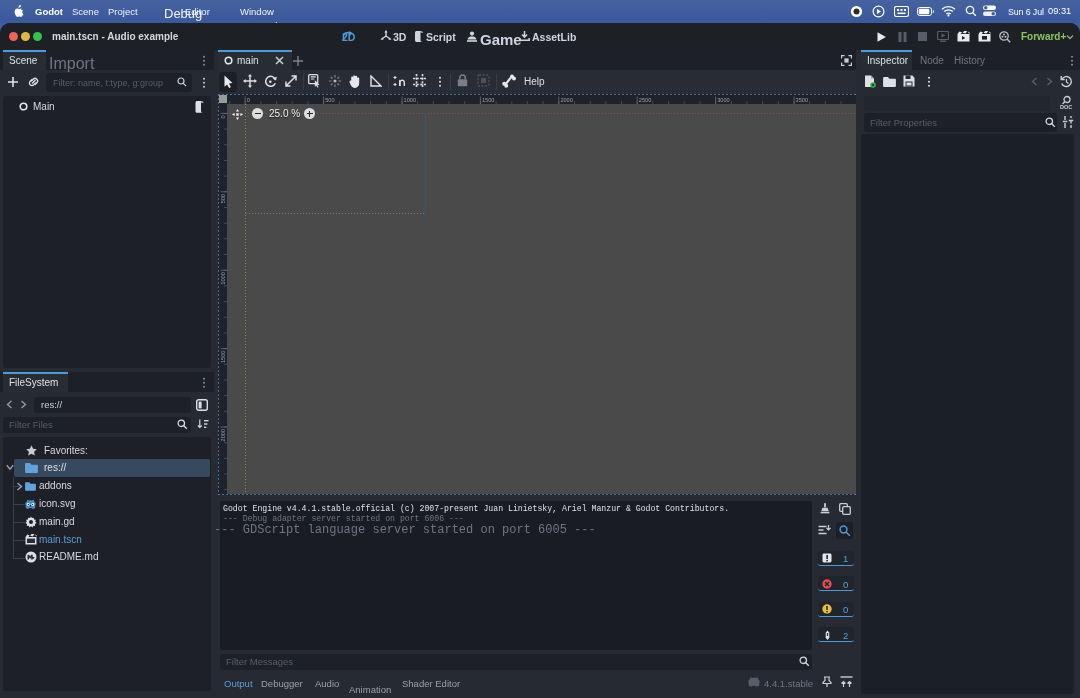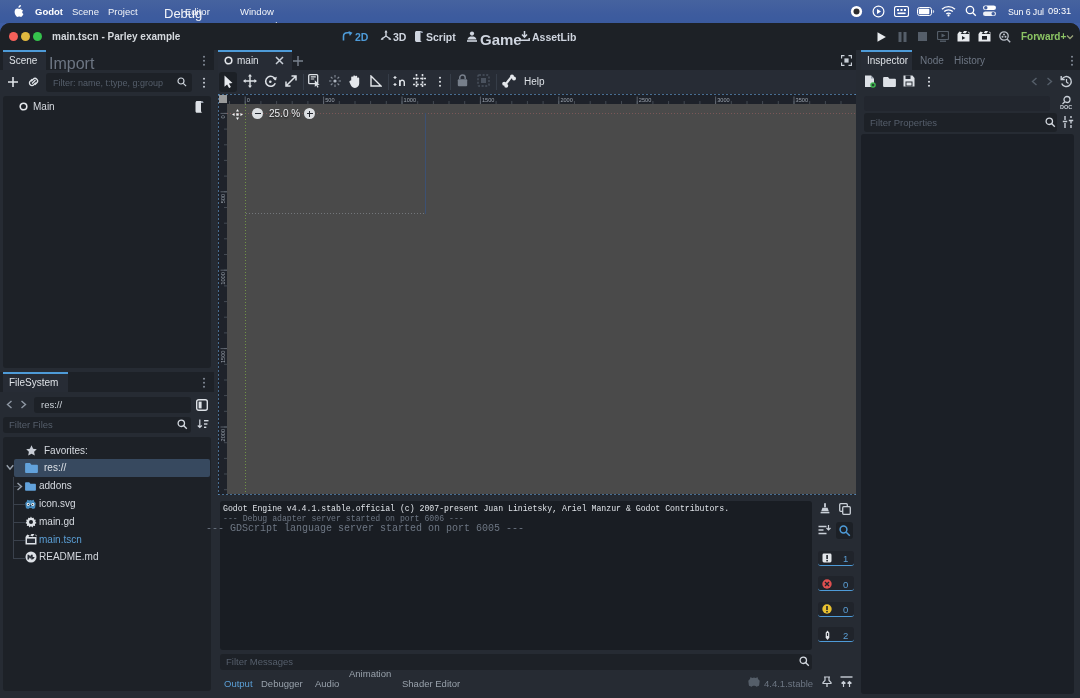--- a/index.html
+++ b/index.html
@@ -66,27 +66,27 @@
   </svg>
 <div class="txt" style="left:1008px;top:6.5px;font-size:8.8px;font-weight:500;color:#ffffff;letter-spacing:-0.1px;">Sun 6 Jul</div>
 <div class="txt" style="left:1048px;top:6px;font-size:9.3px;font-weight:500;color:#ffffff;">09:31</div>
 
 <div class="abs" id="window" style="left:0;top:23px;width:1080px;height:675px;background:#262b33;border-radius:10px 10px 0 0;"></div>
 
 <div class="abs" style="left:0;top:23px;width:1080px;height:27px;background:#1d2126;border-radius:10px 10px 0 0;"></div>
 <div class="abs" style="left:8.5px;top:31.5px;width:9px;height:9px;border-radius:50%;background:#f4605a;"></div>
 <div class="abs" style="left:20.5px;top:31.5px;width:9px;height:9px;border-radius:50%;background:#e0b83f;"></div>
 <div class="abs" style="left:33px;top:31.5px;width:9px;height:9px;border-radius:50%;background:#35c24c;"></div>
-<div class="txt" style="left:52px;top:31px;font-size:10px;font-weight:700;color:#d5d9de;">main.tscn - Parley example</div>
+<div class="txt" style="left:52px;top:31px;font-size:10px;font-weight:700;color:#d5d9de;">main.tscn - Audio example</div>
 
 <svg style="left:342px;top:31px" width="11" height="11" viewBox="0 0 11 11">
     <path d="M1.5 9.5V5.2C1.5 3 3 1.8 5.3 1.8h2.4" fill="none" stroke="#4e9bd8" stroke-width="1.6"></path>
     <path d="M6.5 0l4 1.8-2.7 3.2z" fill="#4e9bd8"></path>
   </svg>
-<div class="txt" style="left:355px;top:31px;font-size:10.5px;font-weight:700;color:#4e9bd8;">2D</div>
+<div class="txt" style="left:342px;top:31px;font-size:10.5px;font-weight:700;color:#4e9bd8;">2D</div>
 <svg style="left:380px;top:30px" width="12" height="12" viewBox="0 0 12 12">
     <path d="M6 6V1.2M6 6L1.8 9M6 6l4.2 3" fill="none" stroke="#cfd5df" stroke-width="1.4"></path>
     <path d="M6 0l1.6 2.6H4.4zM0.6 10l3-.4-1.3-2.4zM11.4 10l-3-.4 1.3-2.4z" fill="#cfd5df"></path>
   </svg>
 <div class="txt" style="left:393px;top:31px;font-size:10.5px;font-weight:700;color:#cfd5df;">3D</div>
 <svg style="left:413px;top:31px" width="11" height="11" viewBox="0 0 11 11">
     <path d="M3 0h6c-1 0-1.5 1-1.5 2v7c0 1 .5 1.6 1.3 1.9H3.5C2.4 10.9 2 10 2 9V2C2 1 2.6 0 3 0z" fill="#cfd5df"></path>
     <path d="M8.5 0C9.5 0 10 1 10 2H7.2c0-1 .5-2 1.3-2z" fill="#8a93a2"></path>
   </svg>
 <div class="txt" style="left:426px;top:31px;font-size:10.5px;font-weight:700;color:#cfd5df;">Script</div>
@@ -474,21 +474,21 @@
 <div class="abs" style="left:254.5px;top:112.8px;width:6px;height:1.6px;background:#23272e;"></div>
 <div class="txt" style="left:269px;top:108px;font-size:10px;color:#eceef0;text-shadow:0 1px 2px rgba(0,0,0,0.8);">25.0 %</div>
 <div class="abs" style="left:304px;top:108px;width:11px;height:11px;border-radius:50%;background:#dcdfe2;"></div>
 <div class="abs" style="left:306.5px;top:112.8px;width:6px;height:1.6px;background:#23272e;"></div>
 <div class="abs" style="left:308.7px;top:110.6px;width:1.6px;height:6px;background:#23272e;"></div>
 
 <div class="abs" style="left:218px;top:497px;width:638px;height:201px;background:#262b33;"></div>
 <div class="abs" style="left:220px;top:501px;width:592px;height:149px;background:#191d23;border-radius:3px;"></div>
 <div class="txt" style="left:223px;top:504px;font-family:'Liberation Mono',monospace;font-size:8.2px;color:#dfe3e8;">Godot Engine v4.4.1.stable.official (c) 2007-present Juan Linietsky, Ariel Manzur &amp; Godot Contributors.</div>
 <div class="txt" style="left:223px;top:514px;font-family:'Liberation Mono',monospace;font-size:8.2px;color:#6d7683;">--- Debug adapter server started on port 6006 ---</div>
-<div class="txt" style="left:206px;top:523px;font-family:'Liberation Mono',monospace;font-size:10px;color:#6d7683;">--- GDScript language server started on port 6005 ---</div>
+<div class="txt" style="left:214px;top:523px;font-family:'Liberation Mono',monospace;font-size:12px;color:#6d7683;">--- GDScript language server started on port 6005 ---</div>
 
 <svg style="left:819px;top:503px" width="12" height="12" viewBox="0 0 12 12">
     <rect x="5.1" y="0.2" width="1.8" height="4.2" fill="#c9cfd7"></rect>
     <path d="M3.4 4.8h5.2l1.2 3.4H2.2z" fill="#c9cfd7"></path>
     <path d="M1.6 9.6h8.8" stroke="#c9cfd7" stroke-width="1.5"></path>
     <path d="M2.2 11.6h7.6" stroke="#c9cfd7" stroke-width="0"></path>
   </svg>
 <svg style="left:839px;top:503px" width="12" height="12" viewBox="0 0 12 12">
     <rect x="0.7" y="0.7" width="7.6" height="7.6" rx="1" fill="none" stroke="#c9cfd7" stroke-width="1.3"></rect>
     <rect x="3.7" y="3.7" width="7.6" height="7.6" rx="1" fill="#262b33" stroke="#c9cfd7" stroke-width="1.3"></rect>
@@ -533,21 +533,21 @@
 <div class="abs well" style="left:220px;top:654px;width:592px;height:16px;"></div>
 <div class="txt ph" style="left:226px;top:656px;font-size:9.5px;">Filter Messages</div>
 <svg style="left:799px;top:656px" width="11" height="11" viewBox="0 0 11 11">
     <circle cx="4.3" cy="4.3" r="3.2" fill="none" stroke="#d4d9e0" stroke-width="1.3"></circle>
     <path d="M6.8 6.8l3 3" stroke="#d4d9e0" stroke-width="1.3"></path>
   </svg>
 
 <div class="txt" style="left:224px;top:677.5px;font-size:9.5px;color:#5b9fd6;">Output</div>
 <div class="txt" style="left:261px;top:677.5px;font-size:9.5px;color:#98a1ab;">Debugger</div>
 <div class="txt" style="left:315px;top:677.5px;font-size:9.5px;color:#98a1ab;">Audio</div>
-<div class="txt" style="left:349px;top:668px;font-size:9.5px;color:#98a1ab;">Animation</div>
+<div class="txt" style="left:349px;top:684px;font-size:9.5px;color:#98a1ab;">Animation</div>
 <div class="txt" style="left:402px;top:677.5px;font-size:9.5px;color:#98a1ab;">Shader Editor</div>
 <svg style="left:748px;top:676px" width="12" height="12" viewBox="0 0 12 12">
     <path d="M0.8 9l-.5-4.2L2 3l.3-1.8L4.6 2 6 1.6 7.4 2l2.3-.8L10 3l1.7 1.8L11.2 9c0 .5-.4.9-.8 1l-2.2.7c-.2-.6-1.1-1-2.2-1s-2 .4-2.2 1l-2.2-.7c-.4-.1-.8-.5-.8-1z" fill="#555e69"></path>
   </svg>
 <div class="txt" style="left:764px;top:677.5px;font-size:9.5px;color:#6d7683;">4.4.1.stable</div>
 <svg style="left:822px;top:676px" width="10" height="12" viewBox="0 0 10 12">
     <path d="M2 1h6M3 1v3.5l-2 2v1h8v-1l-2-2V1" fill="none" stroke="#c9cfd7" stroke-width="1.2"></path>
     <path d="M5 7.5V11" stroke="#c9cfd7" stroke-width="1.3"></path>
   </svg>
 <svg style="left:840px;top:676px" width="13" height="12" viewBox="0 0 13 12">

